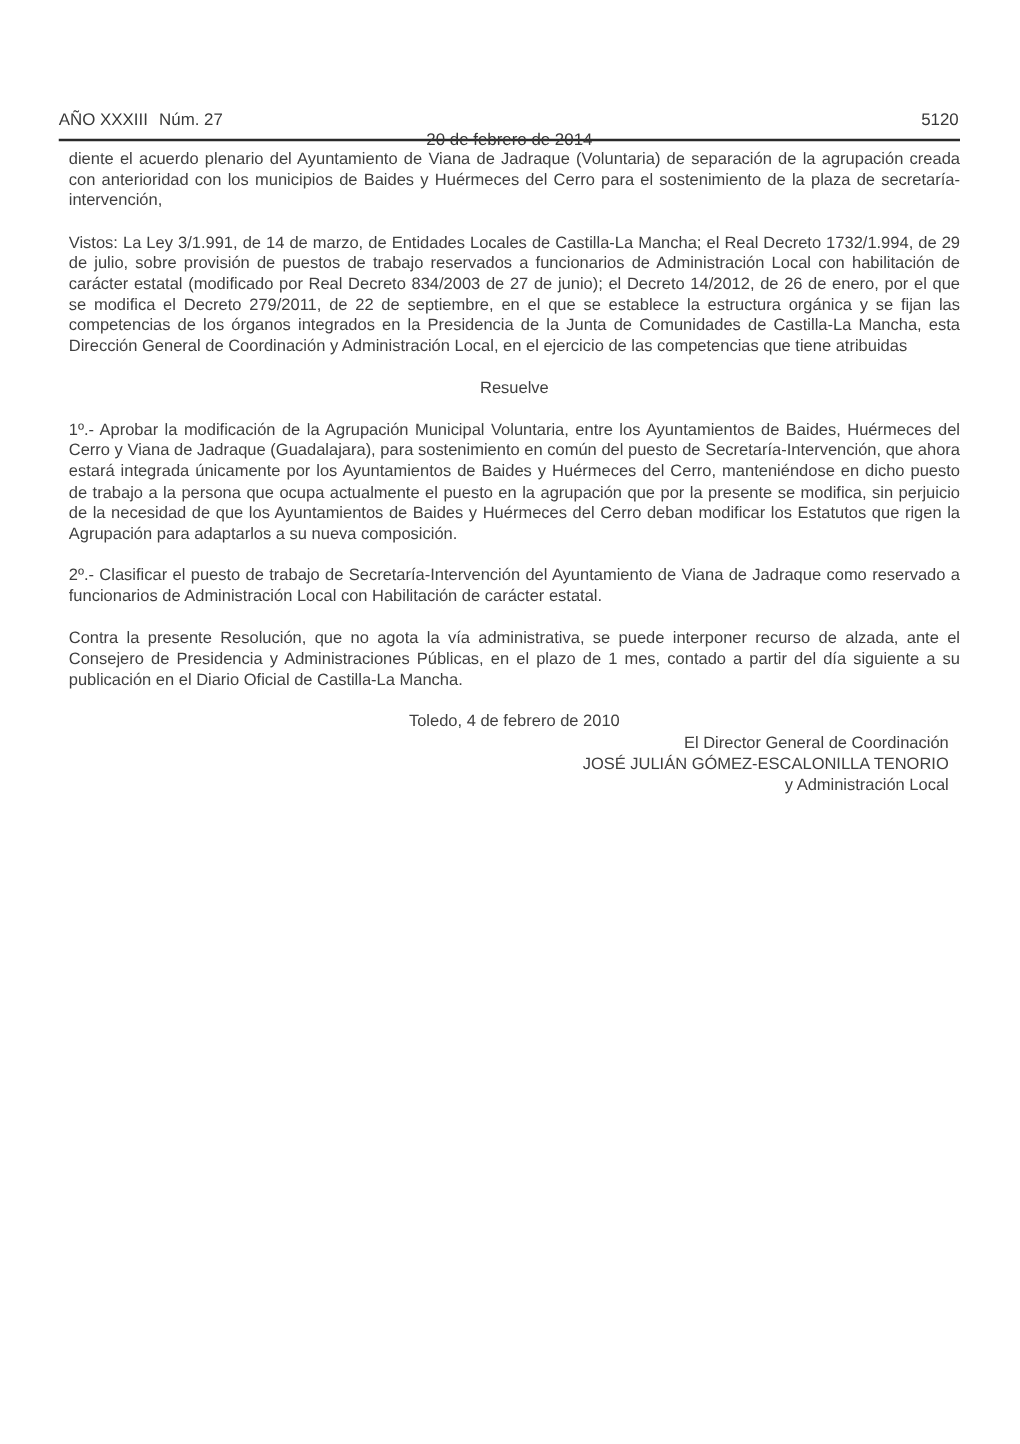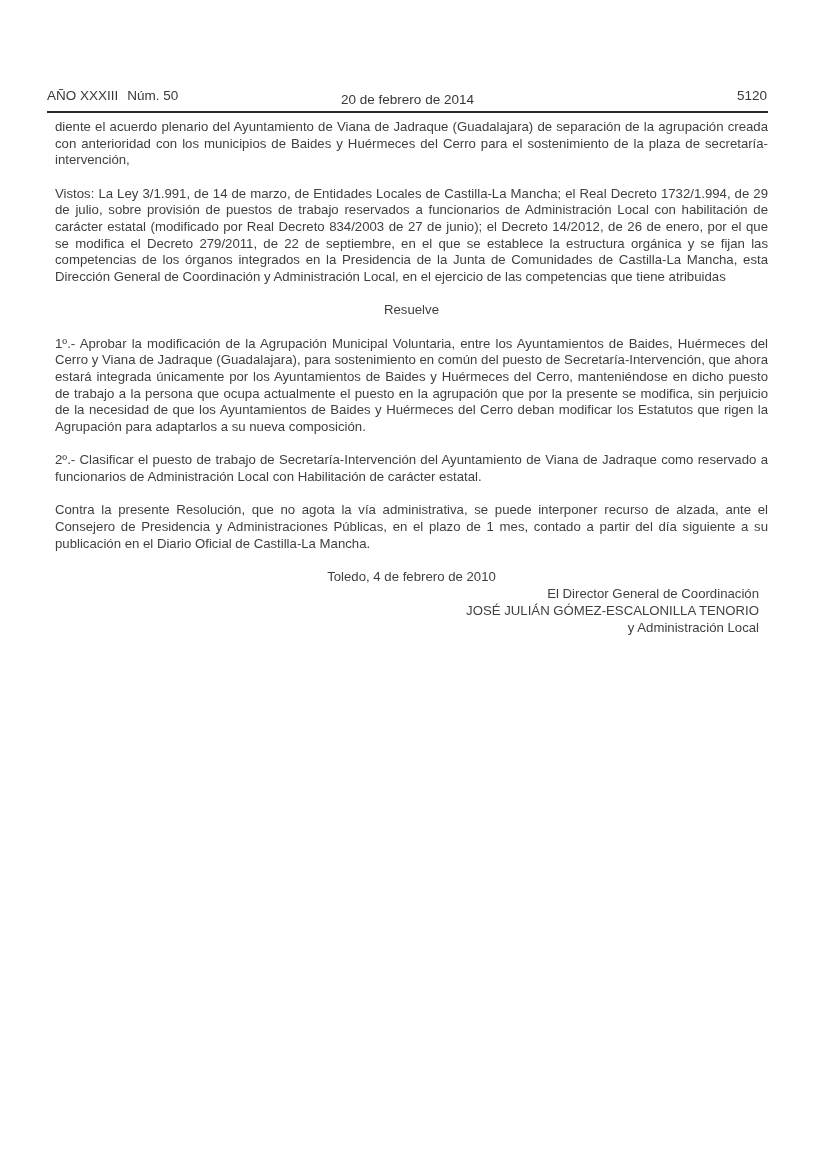--- a/index.html
+++ b/index.html
@@ -33,21 +33,21 @@
   .header-left {
     position: absolute;
     left: 0;
     top: 0;
     display: flex;
     gap: 9px;
   }
   .header-center {
     position: absolute;
     left: 50%;
-    top: 4px;
+    top: 16px;
     transform: translateX(-50%);
     white-space: nowrap;
   }
   .header-right {
     position: absolute;
     right: 1px;
     top: 0;
   }
 
   
@@ -91,28 +91,28 @@
   }
 </style>
 </head>
 <body>
 
 <div class="page">
 
   <div class="header">
     <div class="header-left">
       <span>AÑO XXXIII</span>
-      <span>Núm. 50</span>
+      <span>Núm. 27</span>
     </div>
     <div class="header-center">20 de febrero de 2014</div>
     <div class="header-right">5120</div>
   </div>
 
   <div class="doc-body">
-    <p>diente el acuerdo plenario del Ayuntamiento de Viana de Jadraque (Guadalajara) de separación de la agrupación creada con anterioridad con los municipios de Baides y Huérmeces del Cerro para el sostenimiento de la plaza de secretaría-intervención,</p>
+    <p>diente el acuerdo plenario del Ayuntamiento de Viana de Jadraque (Voluntaria) de separación de la agrupación creada con anterioridad con los municipios de Baides y Huérmeces del Cerro para el sostenimiento de la plaza de secretaría-intervención,</p>
 
     <p>Vistos: La Ley 3/1.991, de 14 de marzo, de Entidades Locales de Castilla-La Mancha; el Real Decreto 1732/1.994, de 29 de julio, sobre provisión de puestos de trabajo reservados a funcionarios de Administración Local con habilitación de carácter estatal (modificado por Real Decreto 834/2003 de 27 de junio); el Decreto 14/2012, de 26 de enero, por el que se modifica el Decreto 279/2011, de 22 de septiembre, en el que se establece la estructura orgánica y se fijan las competencias de los órganos integrados en la Presidencia de la Junta de Comunidades de Castilla-La Mancha, esta Dirección General de Coordinación y Administración Local, en el ejercicio de las competencias que tiene atribuidas</p>
 
     <p class="no-justify">Resuelve</p>
 
     <p>1º.- Aprobar la modificación de la Agrupación Municipal Voluntaria, entre los Ayuntamientos de Baides, Huérmeces del Cerro y Viana de Jadraque (Guadalajara), para sostenimiento en común del puesto de Secretaría-Intervención, que ahora estará integrada únicamente por los Ayuntamientos de Baides y Huérmeces del Cerro, manteniéndose en dicho puesto de trabajo a la persona que ocupa actualmente el puesto en la agrupación que por la presente se modifica, sin perjuicio de la necesidad de que los Ayuntamientos de Baides y Huérmeces del Cerro deban modificar los Estatutos que rigen la Agrupación para adaptarlos a su nueva composición.</p>
 
     <p>2º.- Clasificar el puesto de trabajo de Secretaría-Intervención del Ayuntamiento de Viana de Jadraque como reservado a funcionarios de Administración Local con Habilitación de carácter estatal.</p>
 
 

